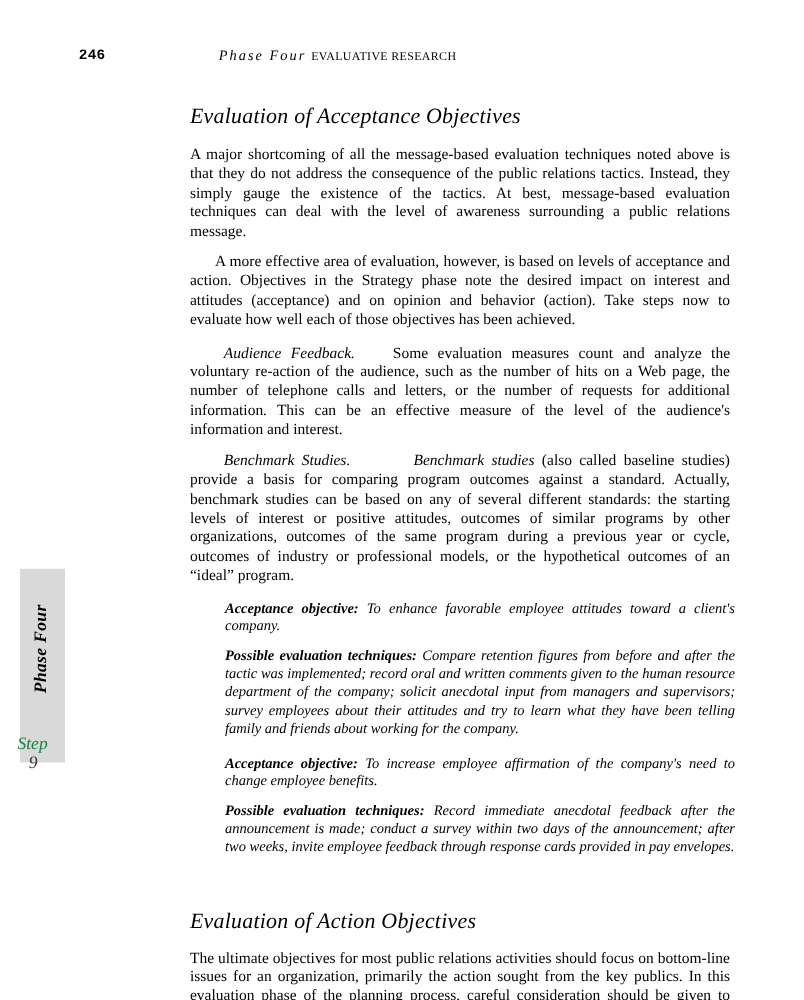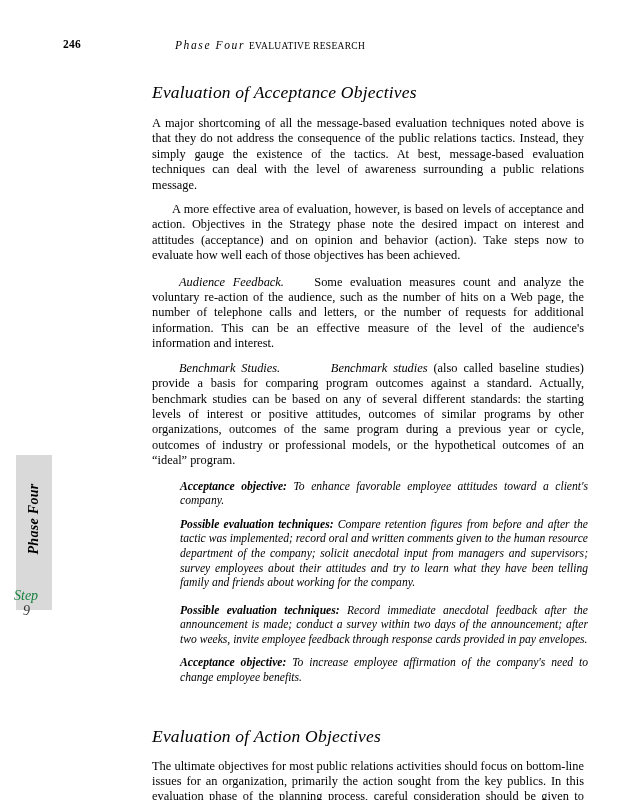--- a/index.html
+++ b/index.html
@@ -27,21 +27,21 @@
     position: absolute;
     top: 38px;
     left: 0;
     width: 643px;
     height: 18px;
   }
   .folio {
     position: absolute;
     left: 63px;
     top: 0;
-    font-family: Liberation Serif, serif;
+    font-family: Liberation Mono, monospace;
     font-weight: bold;
     font-size: 11.5px;
     letter-spacing: 0.2px;
     text-align: right;
   }
   .running-head {
     position: absolute;
     left: 175px;
     top: 1px;
     font-size: 11px;
@@ -185,22 +185,22 @@
 
     <p><span class="runin">Audience Feedback.</span>&nbsp;&nbsp;&nbsp; <span>Some evaluation measures count and analyze the voluntary re-action of the audience, such as the number of hits on a Web page, the number of telephone calls and letters, or the number of requests for additional information. This can be an effective measure of the level of the audience's information and interest.</span></p>
 
     <p class="gap-after"><span class="runin">Benchmark Studies.</span>&nbsp;&nbsp;&nbsp; <span class="runin">Benchmark studies</span><span> (also called baseline studies) provide a basis for comparing program outcomes against a standard. Actually, benchmark studies can be based on any of several different standards: the starting levels of interest or positive attitudes, outcomes of similar programs by other organizations, outcomes of the same program during a previous year or cycle, outcomes of industry or professional models, or the hypothetical outcomes of an “ideal” program.</span></p>
 
 
     <div class="example">
       <p class="tight"><span class="lbl">Acceptance objective:</span> <span>To enhance favorable employee attitudes toward a client's company.</span></p>
       <p class="tight"><span class="lbl">Possible evaluation techniques:</span> <span>Compare retention figures from before and after the tactic was implemented; record oral and written comments given to the human resource department of the company; solicit anecdotal input from managers and supervisors; survey employees about their attitudes and try to learn what they have been telling family and friends about working for the company.</span></p>
       <div class="spacer-sm"></div>
+      <p class="tight"><span class="lbl">Acceptance objective:</span> <span>To increase employee affirmation of the company's need to change employee benefits.</span></p>
       <p class="tight"><span class="lbl">Possible evaluation techniques:</span> <span>Record immediate anecdotal feedback after the announcement is made; conduct a survey within two days of the announcement; after two weeks, invite employee feedback through response cards provided in pay envelopes.</span></p>
-      <p class="tight"><span class="lbl">Acceptance objective:</span> <span>To increase employee affirmation of the company's need to change employee benefits.</span></p>
     </div>
 
     <h1 class="section second">Evaluation of Action Objectives</h1>
 
     <p class="gap-after">The ultimate objectives for most public relations activities should focus on bottom-line issues for an organization, primarily the action sought from the key publics. In this evaluation phase of the planning process, careful consideration should be given to ways to measure these action objectives.</p>
 
   </div>
 </div>
 
 </body></html>

